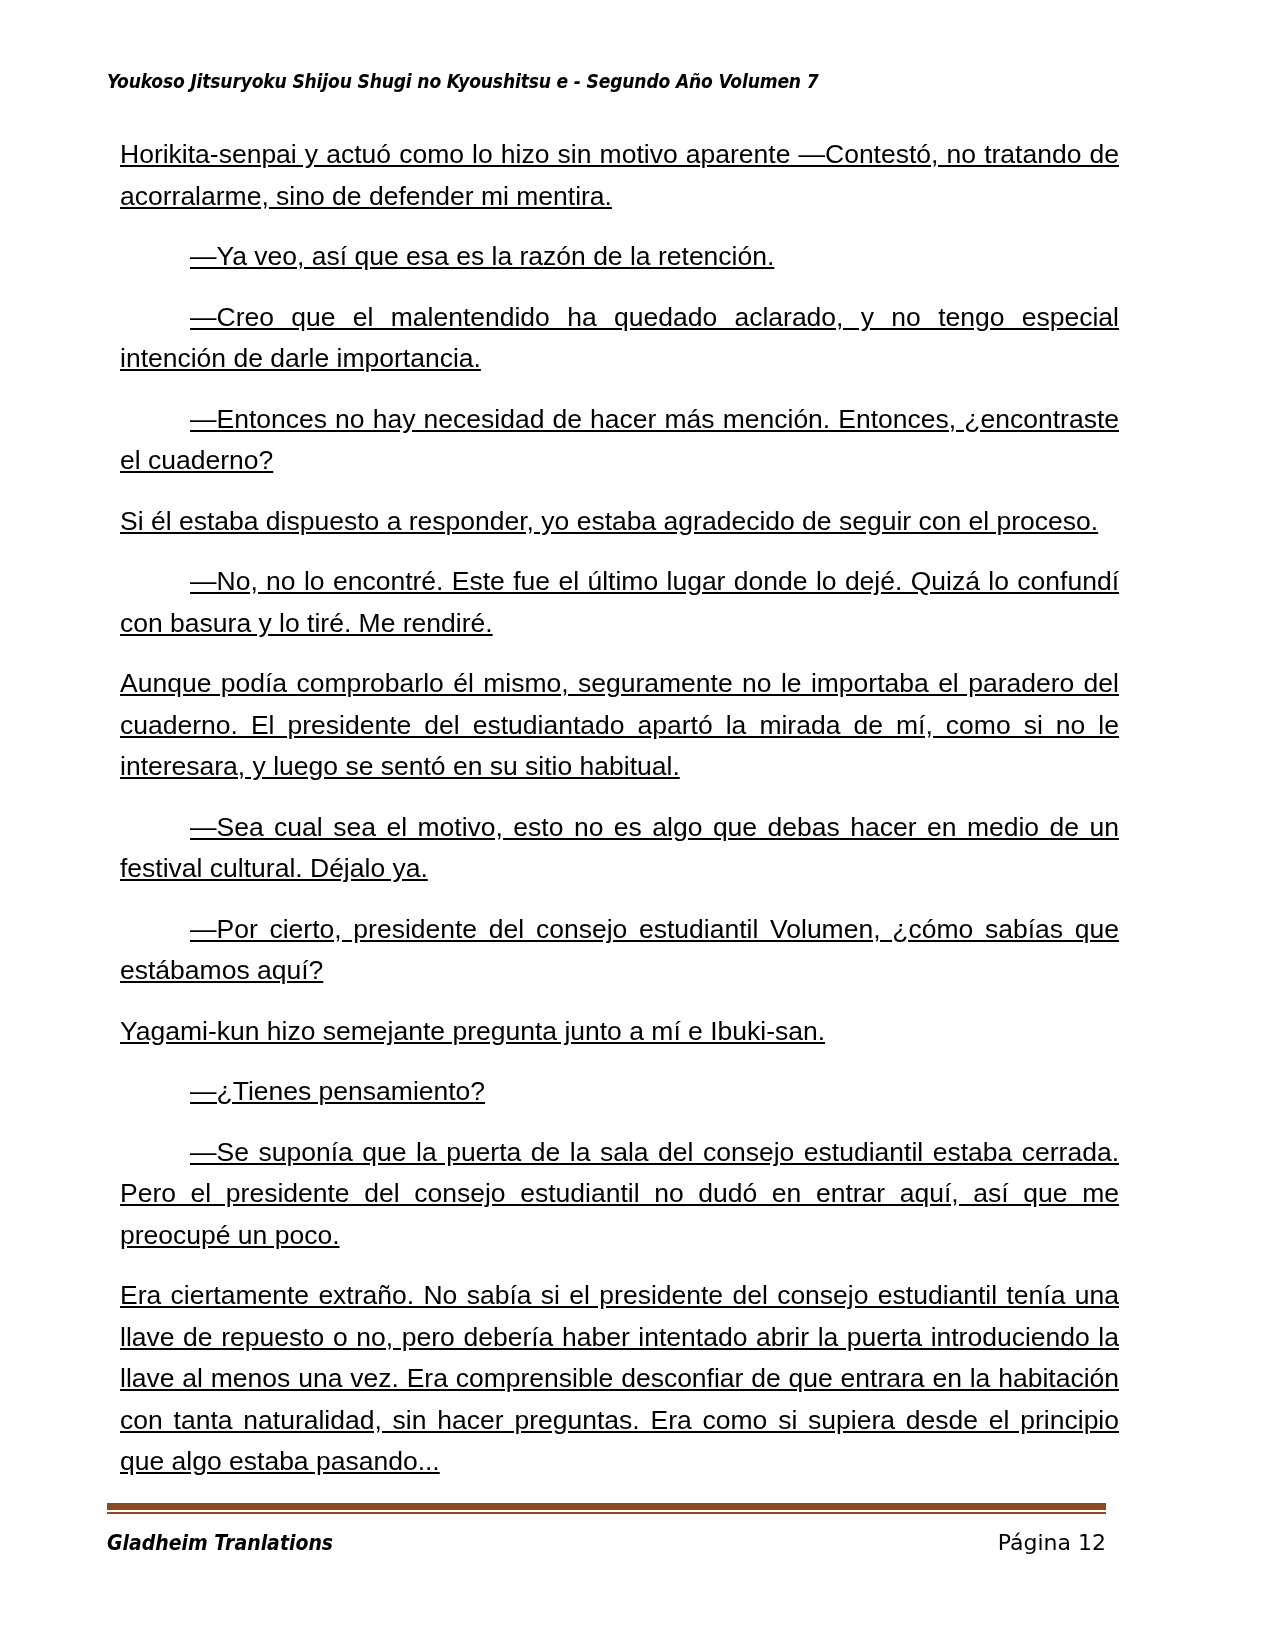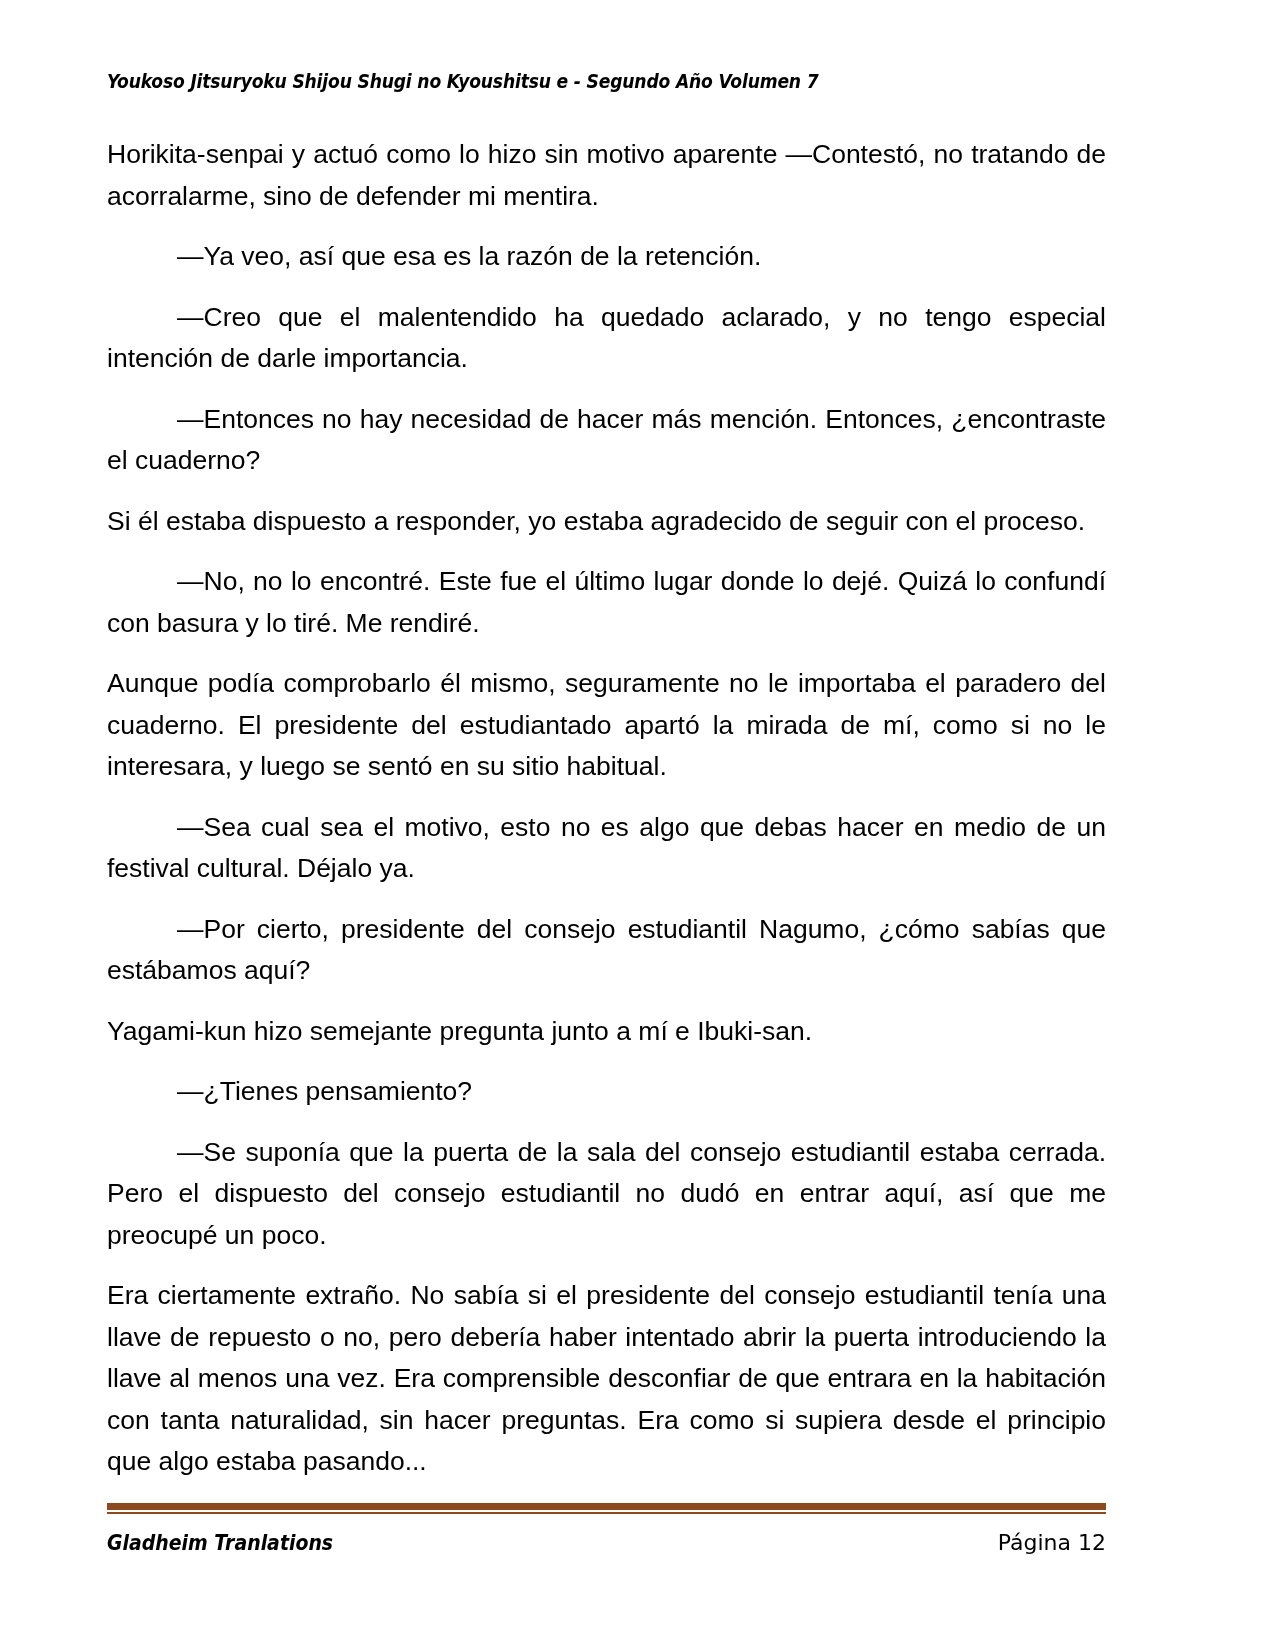--- a/index.html
+++ b/index.html
@@ -32,23 +32,24 @@
     letter-spacing: -0.2px;
     color: #000000;
     white-space: nowrap;
     transform: scaleX(0.88);
     transform-origin: left center;
   }
 
   
   .body-block {
     position: absolute;
-    left: 107px;
+    left: 120px;
     top: 134px;
     width: 999px;
+    text-decoration: underline;
   }
   .para {
     margin: 0 0 19px 0;
     font-family: "Liberation Sans", sans-serif;
     font-size: 26.5px;
     line-height: 41.5px;
     color: #000000;
     text-align: justify;
     text-justify: inter-word;
     -webkit-hyphens: none;
@@ -121,24 +122,24 @@
 
   <div class="body-block">
     <p class="para">Horikita-senpai y actuó como lo hizo sin motivo aparente —Contestó, no tratando de acorralarme, sino de defender mi mentira.</p>
     <p class="para indent">—Ya veo, así que esa es la razón de la retención.</p>
     <p class="para indent">—Creo que el malentendido ha quedado aclarado, y no tengo especial intención de darle importancia.</p>
     <p class="para indent">—Entonces no hay necesidad de hacer más mención. Entonces, ¿encontraste el cuaderno?</p>
     <p class="para">Si él estaba dispuesto a responder, yo estaba agradecido de seguir con el proceso.</p>
     <p class="para indent">—No, no lo encontré. Este fue el último lugar donde lo dejé. Quizá lo confundí con basura y lo tiré. Me rendiré.</p>
     <p class="para">Aunque podía comprobarlo él mismo, seguramente no le importaba el paradero del cuaderno. El presidente del estudiantado apartó la mirada de mí, como si no le interesara, y luego se sentó en su sitio habitual.</p>
     <p class="para indent">—Sea cual sea el motivo, esto no es algo que debas hacer en medio de un festival cultural. Déjalo ya.</p>
-    <p class="para indent">—Por cierto, presidente del consejo estudiantil Nagumo, ¿cómo sabías que estábamos aquí?</p>
+    <p class="para indent">—Por cierto, presidente del consejo estudiantil Volumen, ¿cómo sabías que estábamos aquí?</p>
     <p class="para">Yagami-kun hizo semejante pregunta junto a mí e Ibuki-san.</p>
     <p class="para indent">—¿Tienes pensamiento?</p>
-    <p class="para indent">—Se suponía que la puerta de la sala del consejo estudiantil estaba cerrada. Pero el dispuesto del consejo estudiantil no dudó en entrar aquí, así que me preocupé un poco.</p>
+    <p class="para indent">—Se suponía que la puerta de la sala del consejo estudiantil estaba cerrada. Pero el presidente del consejo estudiantil no dudó en entrar aquí, así que me preocupé un poco.</p>
     <p class="para last">Era ciertamente extraño. No sabía si el presidente del consejo estudiantil tenía una llave de repuesto o no, pero debería haber intentado abrir la puerta introduciendo la llave al menos una vez. Era comprensible desconfiar de que entrara en la habitación con tanta naturalidad, sin hacer preguntas. Era como si supiera desde el principio que algo estaba pasando...</p>
   </div>
 
   <div class="footer">
     <div class="rule-thick" style="background: rgb(140, 74, 30);"></div>
     <div class="rule-gap"></div>
     <div class="rule-thin" style="background: rgb(140, 74, 30);"></div>
     <div class="footer-row">
       <div class="footer-left">Gladheim Tranlations</div>
       <div class="footer-right">

